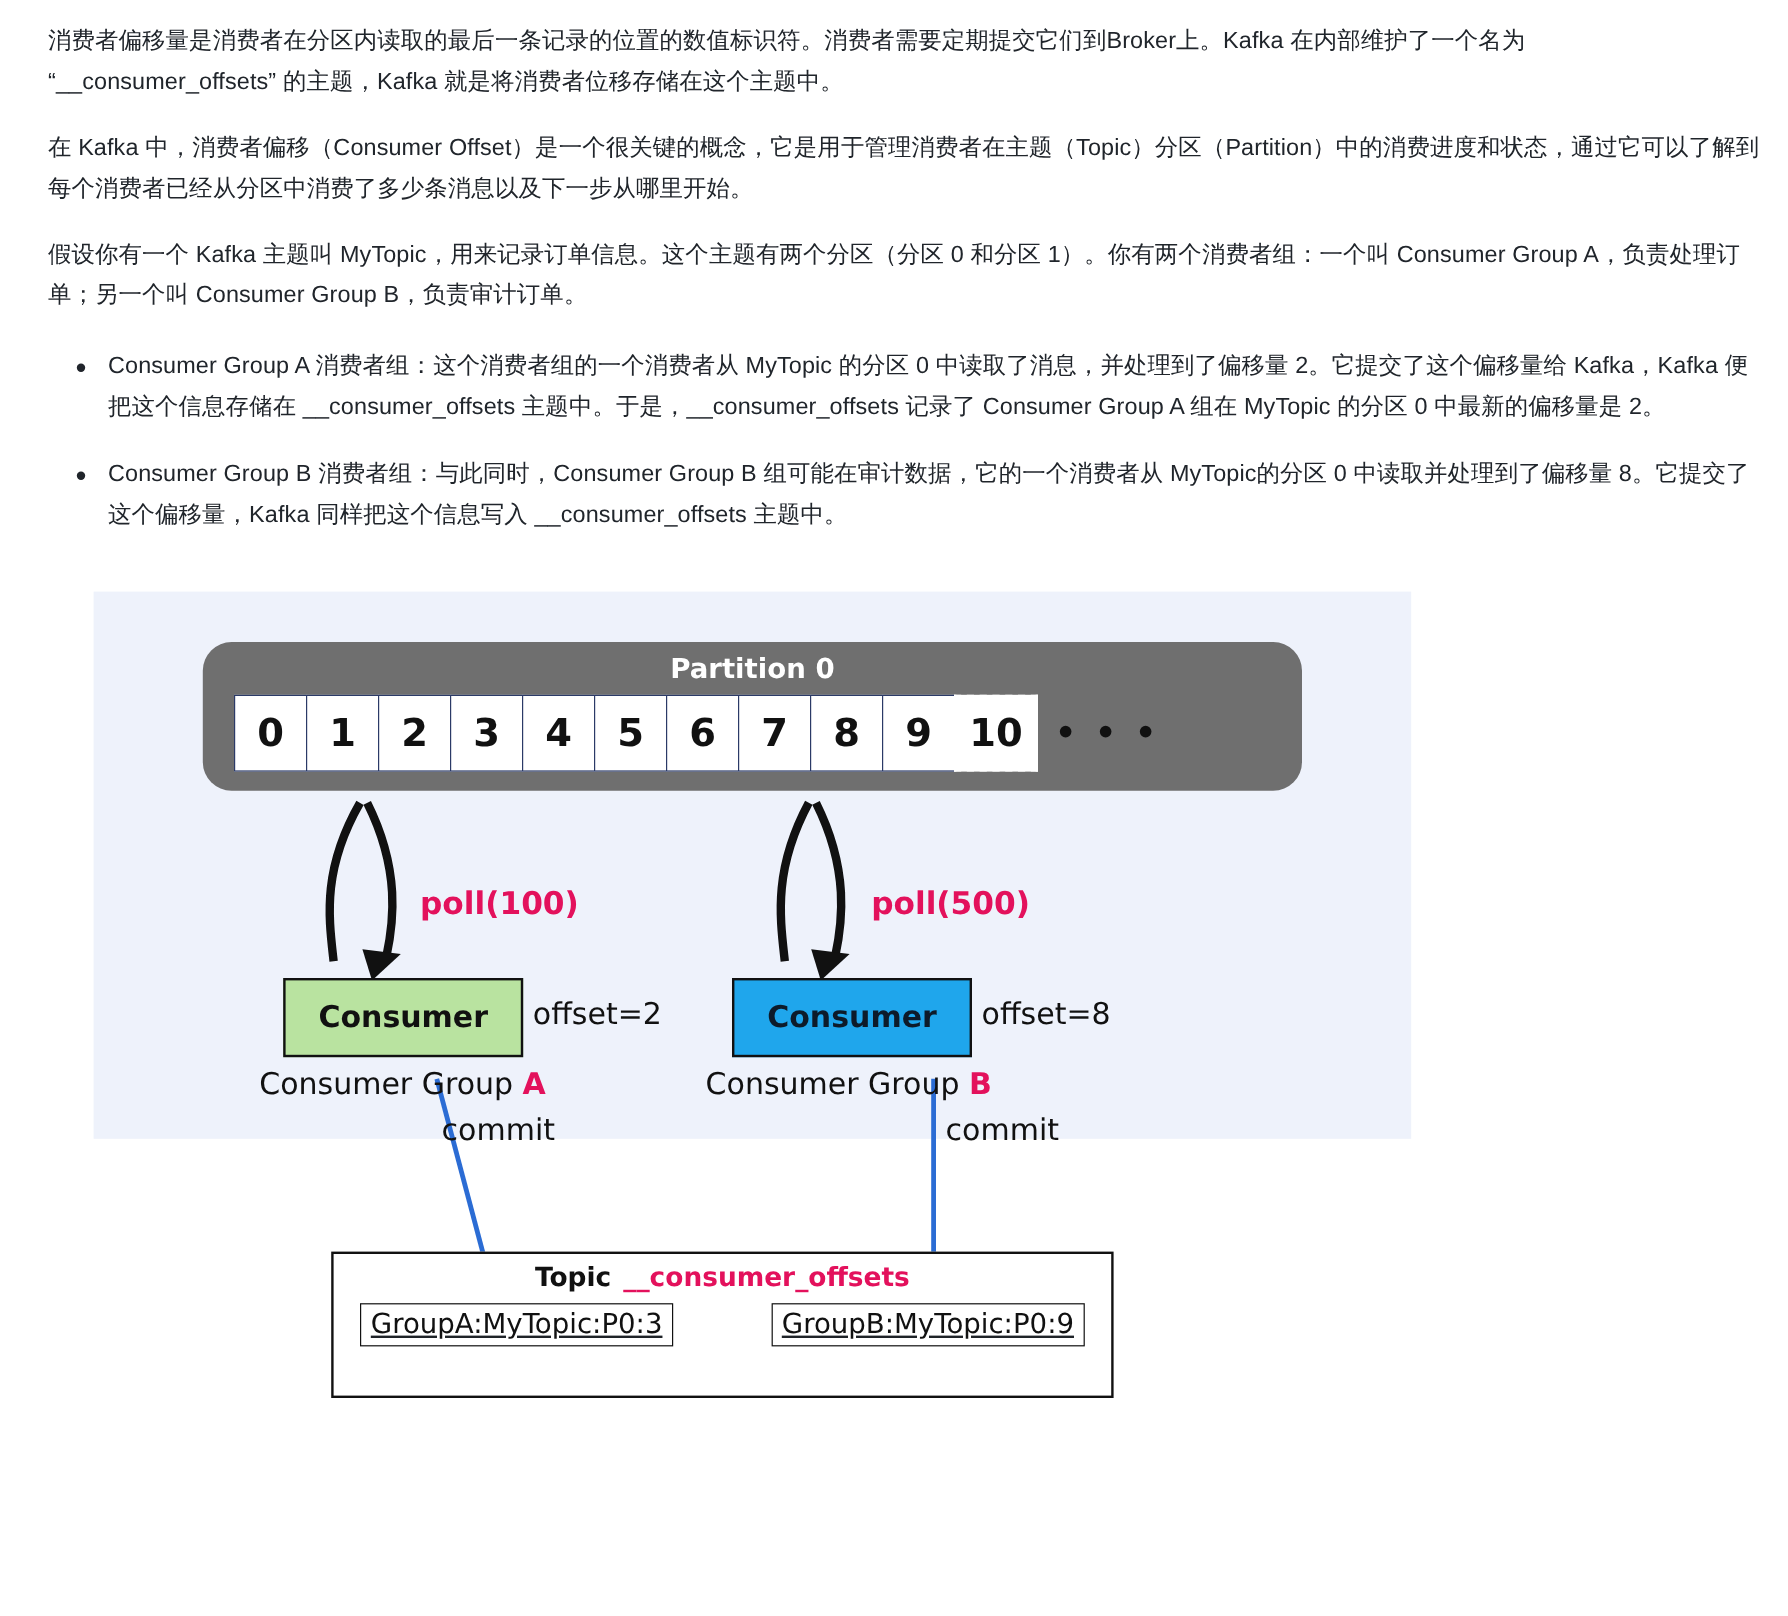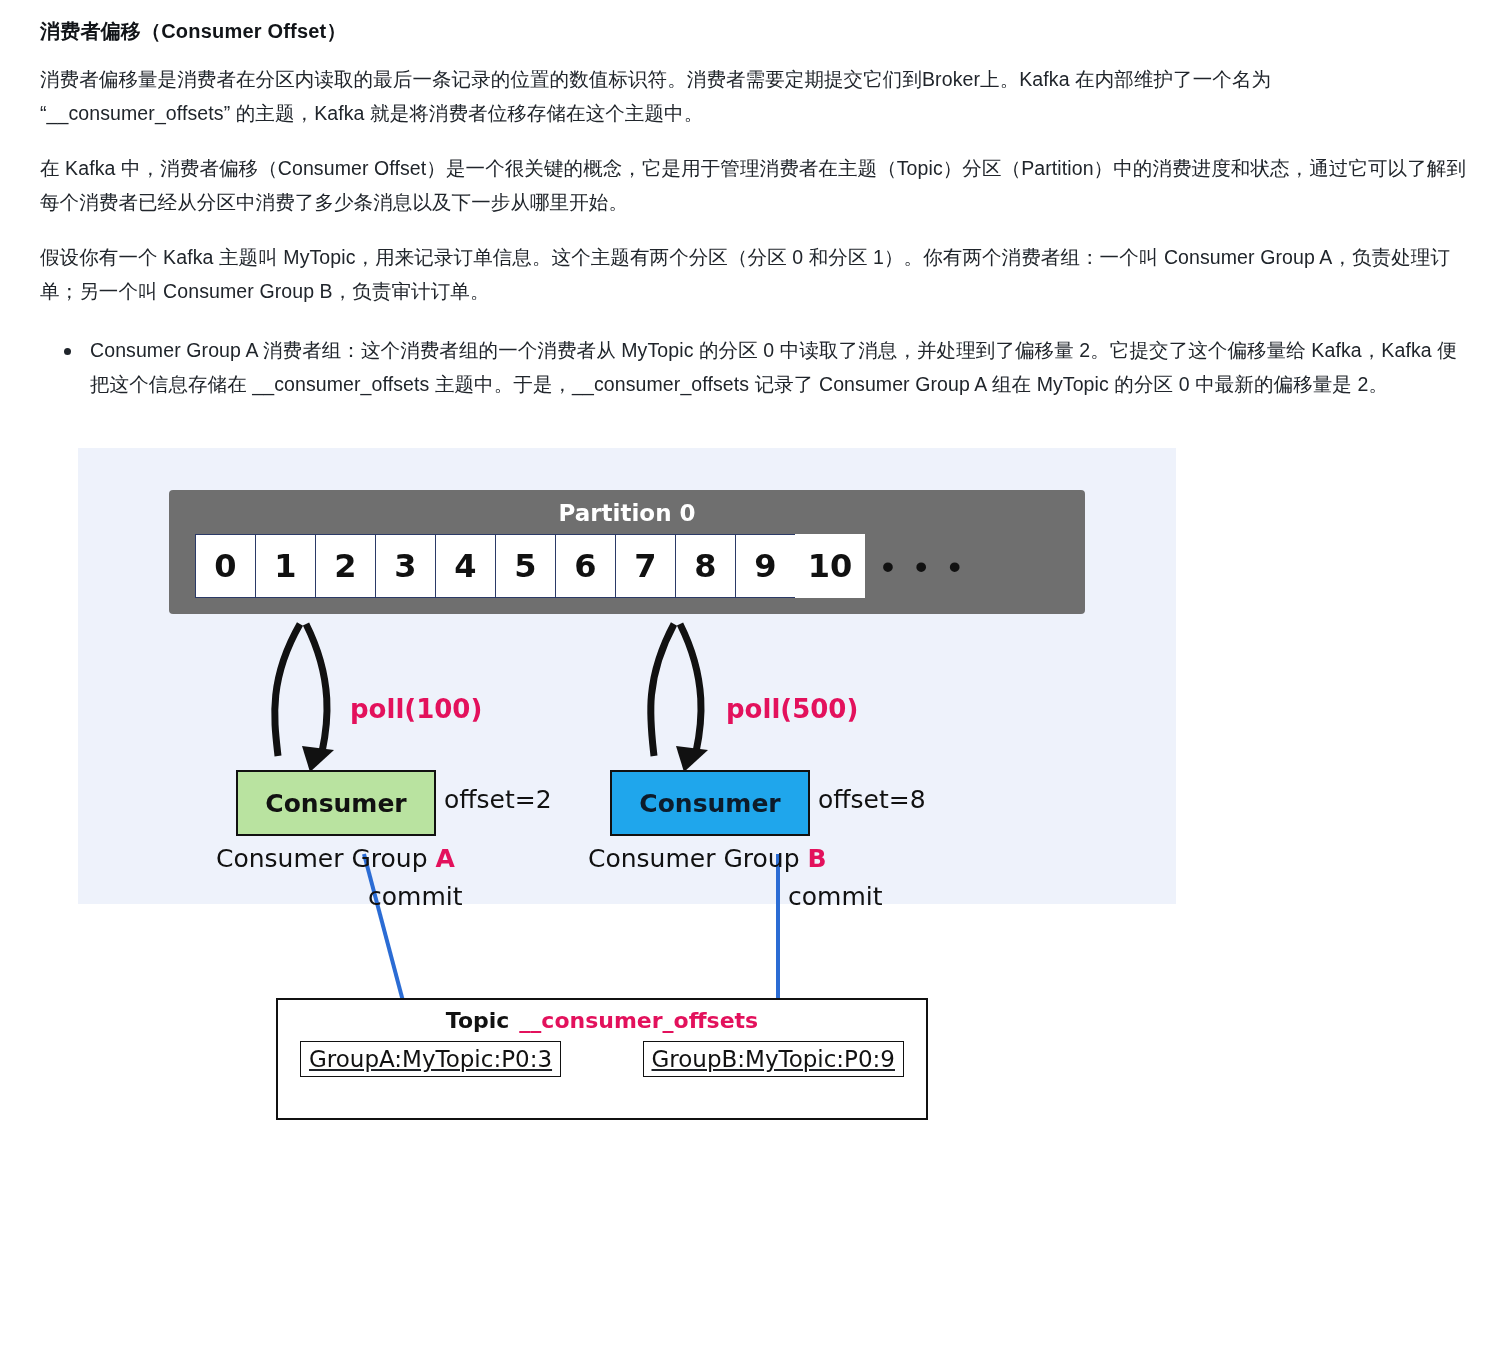--- a/index.html
+++ b/index.html
@@ -73,21 +73,21 @@
     width: 1098px;
     background: #eef2fb;
     padding: 26px 0 34px 0;
     box-sizing: border-box;
     position: relative;
   }
   .partition-box {
     margin: 16px auto 0 auto;
     width: 916px;
     background: #6f6f6f;
-    border-radius: 4px;
+    border-radius: 24px;
     padding: 10px 0 16px 0;
     box-sizing: border-box;
   }
   .partition-label {
     text-align: center;
     color: #ffffff;
     font-size: 23px;
     font-weight: bold;
     margin-bottom: 8px;
     font-family: "DejaVu Sans", sans-serif;
@@ -204,28 +204,28 @@
     left: 0;
     top: 0;
     pointer-events: none;
   }
 </style>
 </head>
 <body>
 
 <div class="page">
 
-  <h1 class="doc-title">消费者偏移（Consumer Offset）</h1>
 
   <p class="para">消费者偏移量是消费者在分区内读取的最后一条记录的位置的数值标识符。消费者需要定期提交它们到Broker上。Kafka 在内部维护了一个名为 “__consumer_offsets” 的主题，Kafka 就是将消费者位移存储在这个主题中。</p>
   <p class="para">在 Kafka 中，消费者偏移（Consumer Offset）是一个很关键的概念，它是用于管理消费者在主题（Topic）分区（Partition）中的消费进度和状态，通过它可以了解到每个消费者已经从分区中消费了多少条消息以及下一步从哪里开始。</p>
   <p class="para">假设你有一个 Kafka 主题叫 MyTopic，用来记录订单信息。这个主题有两个分区（分区 0 和分区 1）。你有两个消费者组：一个叫 Consumer Group A，负责处理订单；另一个叫 Consumer Group B，负责审计订单。</p>
 
   <ul class="bullets">
     <li>Consumer Group A 消费者组：这个消费者组的一个消费者从 MyTopic 的分区 0 中读取了消息，并处理到了偏移量 2。它提交了这个偏移量给 Kafka，Kafka 便把这个信息存储在 __consumer_offsets 主题中。于是，__consumer_offsets 记录了 Consumer Group A 组在 MyTopic 的分区 0 中最新的偏移量是 2。</li>
+    <li>Consumer Group B 消费者组：与此同时，Consumer Group B 组可能在审计数据，它的一个消费者从 MyTopic的分区 0 中读取并处理到了偏移量 8。它提交了这个偏移量，Kafka 同样把这个信息写入 __consumer_offsets 主题中。</li>
   </ul>
 
   <div class="figure">
 
     <div class="diagram">
 
       <div class="partition-box">
         <div class="partition-label">Partition 0</div>
         <div class="cells">
           <div class="cell">0</div>

